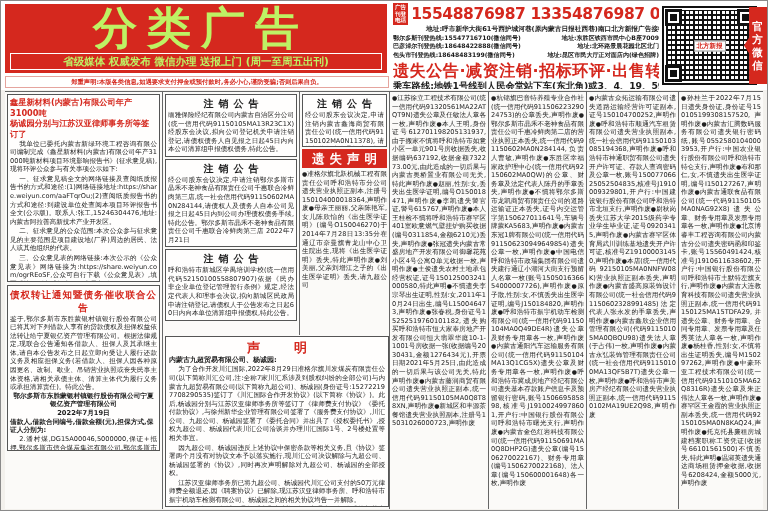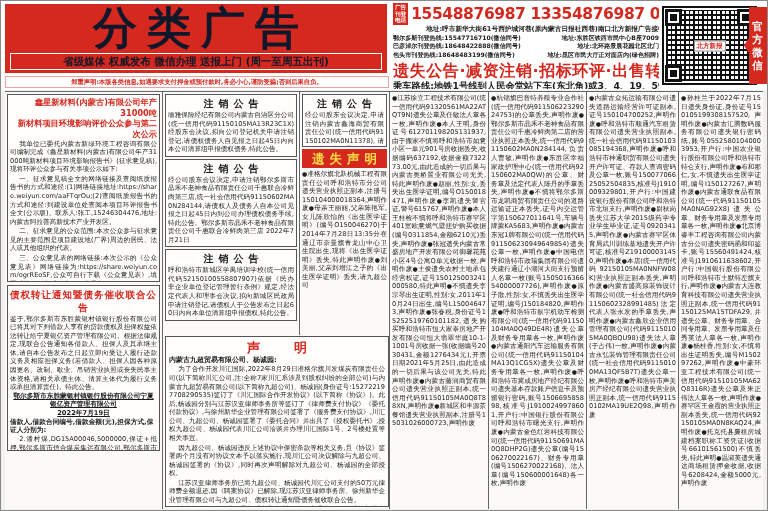--- a/index.html
+++ b/index.html
@@ -2,21 +2,21 @@
 <html><head>
 <meta charset="utf-8">
 <style>
   html,body{margin:0;padding:0;background:#c9c7c3;}
   .page{position:relative;width:768px;height:511px;margin:0 auto;background:#f3f1ed;
         border:1px solid #8a8a8a;box-sizing:border-box;overflow:hidden;
         font-family:"DejaVu Sans",sans-serif;color:#1c1c1c;}
   
   .header{position:absolute;top:0;left:0;width:768px;height:89px;background:#fff;}
   .mast-block{position:absolute;left:4px;top:3px;width:382px;height:69px;background:#d5281e;
-              color:#0f172a;text-align:center;overflow:hidden;}
+              color:#bef264;text-align:center;overflow:hidden;}
   .masthead{font-size:44px;font-weight:bold;line-height:48px;letter-spacing:10px;text-indent:10px;}
   .tagline{margin:1px 5px 0 5px;border:1px solid #fff;font-size:10.5px;font-weight:bold;
            line-height:15px;white-space:nowrap;overflow:hidden;}
   .disclaimer{position:absolute;left:4px;top:75px;width:382px;font-size:6.3px;font-weight:bold;
               color:#d5281e;text-align:center;white-space:nowrap;overflow:hidden;border:1px solid #e5a49e;
               line-height:10px;background:#fff;}
   .header-mid{position:absolute;left:392px;top:2px;width:266px;height:86px;overflow:hidden;}
   .phone-row{display:flex;align-items:center;gap:3px;height:22px;}
   .phone-label{background:#d5281e;color:#fff;font-size:5.6px;line-height:6.4px;font-weight:bold;
                padding:1px 2px;text-align:center;flex:0 0 auto;}
@@ -55,27 +55,27 @@
   .row2{display:flex;height:243px;flex:0 0 auto;}
   .col2{width:137px;flex:0 0 auto;}
   .col3{flex:1 1 auto;border-right:none;}
   .col4{width:99px;flex:0 0 auto;}
   .col5{width:98px;flex:0 0 auto;}
   .col6{width:92px;flex:0 0 auto;}
   .col7{flex:1 1 auto;border-right:none;}
   .smalltext{font-size:6.6px;line-height:1.3;text-align:justify;color:#222;word-break:break-all;}
   .smalltext p{margin:0 0 1px 0;text-indent:1.4em;}
   .adbox{border:1px solid #555;background:#fffefd;padding:2px;margin-bottom:3px;overflow:hidden;box-sizing:border-box;}
-  .red-title{color:#d5281e;font-weight:bold;font-size:8.2px;line-height:1.3;text-align:right;}
+  .red-title{color:#d5281e;font-weight:bold;font-size:8.2px;line-height:1.3;text-align:left;}
   .red-heading{color:#d5281e;font-weight:bold;font-size:9.5px;line-height:1.4;text-align:center;letter-spacing:1px;}
-  .bold-center{text-align:center;font-weight:bold;font-size:6.7px;line-height:1.3;word-break:break-all;text-decoration:underline;}
+  .bold-center{text-align:center;font-weight:bold;font-size:6.7px;line-height:1.3;word-break:break-all;}
   .bold-left{font-weight:bold;font-size:6.7px;line-height:1.3;word-break:break-all;}
   .noticebox{border:1px solid #555;background:#fffefd;padding:2px;margin-bottom:2px;overflow:hidden;box-sizing:border-box;}
   .notice-title{text-align:center;font-weight:bold;font-size:10px;letter-spacing:5px;text-indent:5px;line-height:14px;} .nb-c3{height:53px;}
-  .loss-banner{background:#d5281e;color:#fde047;text-align:center;font-weight:bold;font-size:12.5px;
+  .loss-banner{background:#d5281e;color:#ffffff;text-align:center;font-weight:bold;font-size:12.5px;
                letter-spacing:5px;text-indent:5px;line-height:19px;margin:1px 0 2px 0;}
   .bullets{overflow:hidden;}
   .bitem{display:inline;}
   .bitem::before{content:"\25CF ";font-size:6px;}
   .statement{flex:1 1 auto;border:1px solid #555;background:#fffefd;margin:1px 0 2px 2px;
              padding:2px 3px;overflow:hidden;}
   .stmt-title{color:#d5281e;text-align:center;font-weight:bold;font-size:13px;
               letter-spacing:34px;text-indent:34px;line-height:17px;}
   .stmt-addr{font-weight:bold;font-size:7px;line-height:1.35;}
   .fullcol{height:100%;}
@@ -134,21 +134,21 @@
         <span>微</span>
         <span>信</span>
       </div>
   </div>
 
   <div class="bodygrid">
 
     <div class="col col1">
       <div class="adbox" style="height:188px;">
         <div class="red-title">鑫星新材料(内蒙古)有限公司年产31000吨</div>
-        <div class="red-title">新材料项目环境影响评价公众参与第二次公示</div>
+        <div class="red-title">杨诚园分别与江苏汉亚律师事务所等签订了</div>
         <div class="smalltext">
             <p>我单位已委托内蒙古新绿环境工程咨询有限公司编制完成《鑫星新材料(内蒙古)有限公司年产31000吨新材料项目环境影响报告书》(征求意见稿),现将环评公众参与有关事项公示如下:</p>
             <p>一、征求意见稿全文的网络链接及查阅纸质报告书的方式和途径:(1)网络链接地址:https://share.weiyun.com/aaFTqrOu;(2)查阅纸质报告书的方式和途径:到建设单位处查阅本项目环评报告书全文(公示版)。联系人:张工,15246304476,地址:内蒙古阿拉善高新技术产业开发区。</p>
             <p>二、征求意见的公众范围:本次公众参与征求意见的主要范围是项目建设地(厂界)周边的居民、法人或其他组织的代表。</p>
             <p>三、公众意见表的网络链接:本次公示的《公众意见表》网络链接为:https://share.weiyun.com/ogrREoSF,公众可自行下载《公众意见表》,填写后按下列方式提交:1、电子邮箱:284**@qq.com;2、邮寄地址:内蒙古阿拉善高新技术产业开发区鑫星新材料(内蒙古)有限公司。</p>
           </div>
 
       </div>
       <div class="adbox" style="height:166px;margin-bottom:0;">
         <div class="red-heading">债权转让通知暨债务催收联合公告</div>
@@ -187,21 +187,21 @@
           <div class="loss-banner">遗失声明</div>
           <div class="bullets smalltext"><span class="bitem">准格尔旗北跃机械工程有限责任公司呼和浩特市分公司遗失营业执照正副本,注册号150104000018364,声明作废</span><span class="bitem">母亲王丽丽,父亲陈艳军,女儿陈欣怡的《出生医学证明》(编号O150046270)于2014年7月28日13:35分在通辽市奈曼旗青龙山中心卫生院出生,现将《出生医学证明》丢失,特此声明作废</span><span class="bitem">刘美丽,父亲刘增江之子的《出生医学证明》丢失,请九超公司</span></div>
         </div>
       </div>
       <div class="statement">
         <div class="stmt-title">声明</div>
         <div class="stmt-addr">内蒙古九超贸易有限公司、杨诚园:</div>
         <div class="smalltext">
             <p>为了合作开发川汇国际,2022年8月29日准格尔旗川发煤炭有限责任公司(以下简称川汇公司,注:全称7家川汇系涉及到股权纠纷的全部公司)与内蒙古九超贸易有限公司(以下简称九超公司)、杨诚园(身份证号:152722197708290535)签订了《川汇国际合作开发协议》(以下简称《协议》)。此后,杨诚园分别与江苏汉亚律师事务所等签订了《律师费支付协议》《委托付款协议》,与徐州新华企业管理有限公司签署了《服务费支付协议》,川汇公司、九超公司、杨诚园签署了《委托合同》并出具了《授权委托书》,授权九超公司、杨诚园代表川汇公司洽谈并办理川汇国际1号、2号楼处置等相关事宜。</p>
             <p>因九超公司、杨诚园违反上述协议中保密条款等相关义务,且《协议》签署两个月没有对协议文本予以落实施行,现川汇公司决议解除与九超公司、杨诚园签署的《协议》,同时再次声明解除对九超公司、杨诚园的全部授权。</p>
-            <p>江苏汉亚律师事务所已将九超公司、杨诚园代川汇公司支付的50万元律师费全额退还,因《聘案协议》已解除,现江苏汉亚律师事务所、徐州新华企业管理有限公司与九超公司、债权转让通知暨债务催收联合公告。</p>
+            <p>江苏汉亚律师事务所已将九超公司、杨诚园代川汇公司支付的50万元律师费全额退还,因《聘案协议》已解除,现江苏汉亚律师事务所、呼和浩特市振宇机动车检测有限公司、杨诚园之间的相关协议均告一并解除。</p>
             <p>请九超公司、杨诚园见报后立即与川汇公司办理合同解除后的相关事宜。</p>
           </div>
 
       </div>
     </div>
 
     <div class="col col4 bullets smalltext fullcol"><span class="bitem">江苏徐立工程技术有限公司(统一信用代码91320561MA22ATQT9N)遗失公章及任敏法人章各一枚,声明作废</span><span class="bitem">本人王明,身份证号612701198205131937,由于搬家不慎将呼和浩特市如意小区一单元901号房收据丢失,收据编码637192,收据金额732273.00元,由此造成的一切后果与内蒙古奥桥置业有限公司无关,特此声明作废</span><span class="bitem">赵丽,性别:女,丢失出生医学证明,编号O150018471,声明作废</span><span class="bitem">李凯遗失警官证,警号615767,声明作废</span><span class="bitem">本人王桂检不慎将呼和浩特市赛罕区401室欧意燃气壁挂炉购买收据(编号0311854,金额6210元)丢失,声明作废</span><span class="bitem">张冠遗失内蒙古常盛房地产开发有限公司御馨花苑小区4号公寓Q单元收据一枚,声明作废</span><span class="bitem">土俊遗失农村土地承包经营权证,证号150125003241000580,特此声明</span><span class="bitem">不慎遗失李宗琴出生证明,性别:女,2011年10月24日出生,编号L150046473,声明作废</span><span class="bitem">张春税,身份证号15252519760101182,遗失购买呼和浩特市恒大家泰房地产开发有限公司恒大翡翠华庭10-1-1001号房收据一张(收据编号2030431,金额1276434元),开票日期2021年5月25日,由此造成的一切后果与该公司无关,特此声明作废</span><span class="bitem">内蒙古藤润商贸有限公司遗失营业执照正副本,统一信用代码91150105MA0Q8T88XN,声明作废</span><span class="bitem">新城区和丰源茶餐馆遗失营业执照副本,注册号15031026000723,声明作废</span></div>
     <div class="col col5 bullets smalltext fullcol"><span class="bitem">杭锦旗巴音特养殖专业合作社(统一信用代码91150622329024753)的公章丢失,声明作废</span><span class="bitem">鄂尔多斯市晶禾不老神食品有限责任公司千惠冷鲜肉第二店的营业执照正本丢失,统一信用代码91150602MA0N284144,负责人曹敏,声明作废</span><span class="bitem">东胜区幸福家政护理中心(统一信用代码92150602MA0QW)的公章、财务章及法定代表人陈丹的手章丢失,声明作废</span><span class="bitem">不慎将鄂尔多斯市龙凯商贸有限责任公司的道路运输证正本丢失,证号内交运管字第150627011641号,车辆号牌蒙KA5683,声明作废</span><span class="bitem">内蒙古东冠1牌有限公司(统一信用代码911506230949649854)遗失公章一枚,声明作废</span><span class="bitem">中国电信呼和浩特市政瑞集团有限公司遗失建行通辽小湖河大街支行预留人名章一枚(账号150501636654000007726),声明作废</span><span class="bitem">原子散,性别:女,不慎丢失出生医学证明,编号J150184820,声明作废</span><span class="bitem">呼和浩特市振宇机动车检测有限公司(统一信用代码91150104MA0Q49DE4R)遗失公章及财务专用章各一枚,声明作废</span><span class="bitem">内蒙古通阳汽车运输服务有限公司(统一信用代码91150104MA13Q1CG5X)遗失公章及财务专用章各一枚,声明作废</span><span class="bitem">呼和浩特市冀成房地产经纪有限公司遗失基本存款账户信息卡及预留银行密码,账号150669585898,核准号J19100249978601,开户行:中国银行股份有限公司呼和浩特市曙光支行,声明作废</span><span class="bitem">内蒙古金色红岩科技有限公司(统一信用代码91150691MA0Q8DHP2G)遗失公章(编号1506270022167)、财务专用章(编号1506270022168)、法人章(编号150600001648)各一枚,声明作废</span></div>
     <div class="col col6 bullets smalltext fullcol"><span class="bitem">内蒙古众拓运输有限公司遗失道路运输经营许可证副本,证号150104700252,声明作废</span><span class="bitem">呼和浩特市顺通汽车租赁有限公司遗失营业执照副本,统一社会信用代码91150103085194368,声明作废</span><span class="bitem">呼和浩特市神通职贸有限公司遗失开户许可证、存款人查询密码及公章一枚,账号15007706625052504835,核准号J1910009329801,开户行:中国建设银行股份有限公司呼和浩特市北垣支行,声明作废</span><span class="bitem">尉秋岗丢失江苏大学2015级药学专业学生毕业证,证号09203415,声明作废</span><span class="bitem">内蒙古赛罕区体育局武川训练基地遗失开户许可证,核准号Z191000031450,声明作废</span><span class="bitem">本店(统一信用代码92150105MA0NNFW08K)营业执照正副本丢失,声明作废</span><span class="bitem">内蒙古盛高原装饰设计有限公司(统一社会信用代码91150602328991485)法定代表人张永发的手章丢失,声明作废</span><span class="bitem">内蒙古鑫欣企业信用管理有限公司(代码91150105MA0QBQU98)遗失法人章(于占伟)一枚,声明作废</span><span class="bitem">内蒙古永弘装饰管理有限责任公司(统一社会信用代码91150100MA13QF5B7T)遗失公章一枚,声明作废</span><span class="bitem">呼和浩特市声美房产经纪有限公司遗失营业执照正副本,统一信用代码91150102MA19UE2Q98,声明作废</span></div>
     <div class="col col7 bullets smalltext fullcol"><span class="bitem">孙桂兰于2022年7月15日遗失身份证,身份证号150105199308157520,声明作废</span><span class="bitem">内蒙古汇腾数码服务有限公司遗失银行密码纸,账号05525801040003953,开户行:中国农业银行股份有限公司呼和浩特市特仑支行,声明作废</span><span class="bitem">布和那仁,女,不慎遗失出生医学证明,编号I150127267,声明作废</span><span class="bitem">内蒙古通联食品有限公司(统一代码91150105MA0NAG92X8)遗失公章、财务专用章及发票专用章各一枚,声明作废</span><span class="bitem">北京博睿丰工程咨询有限公司内蒙古分公司遗失密码函和印鉴卡,账号15560491424,核准号J1910611638602,开户行:中国银行股份有限公司呼和浩特市土默特左旗支行,声明作废</span><span class="bitem">内蒙古大连教育科技有限公司遗失营业执照正副本,统一信用代码91150125MA15TDFA29,并遗失公章、财务专用章、合同专用章、发票专用章及任秀英法人章各一枚,声明作废</span><span class="bitem">杨桂香,性别:女,不慎将出生证明丢失,编号M150297262,声明作废</span><span class="bitem">中豪环亚工程技术有限公司(统一信用代码91510105MA62Q8316R)遗失公章及朱正伟法人章各一枚,声明作废</span><span class="bitem">赛罕区王金霞的营业执照正副本丢失,统一信用代码92150105MA0N8KAQ24,声明作废</span><span class="bitem">托克托县廉租房城建档案职称工资凭证(收据号66101561500)不慎丢失,特此声明</span><span class="bitem">温淑英遗失通达商场租赁押金收据,收据号6208424,金额5000元,声明作废</span></div>

